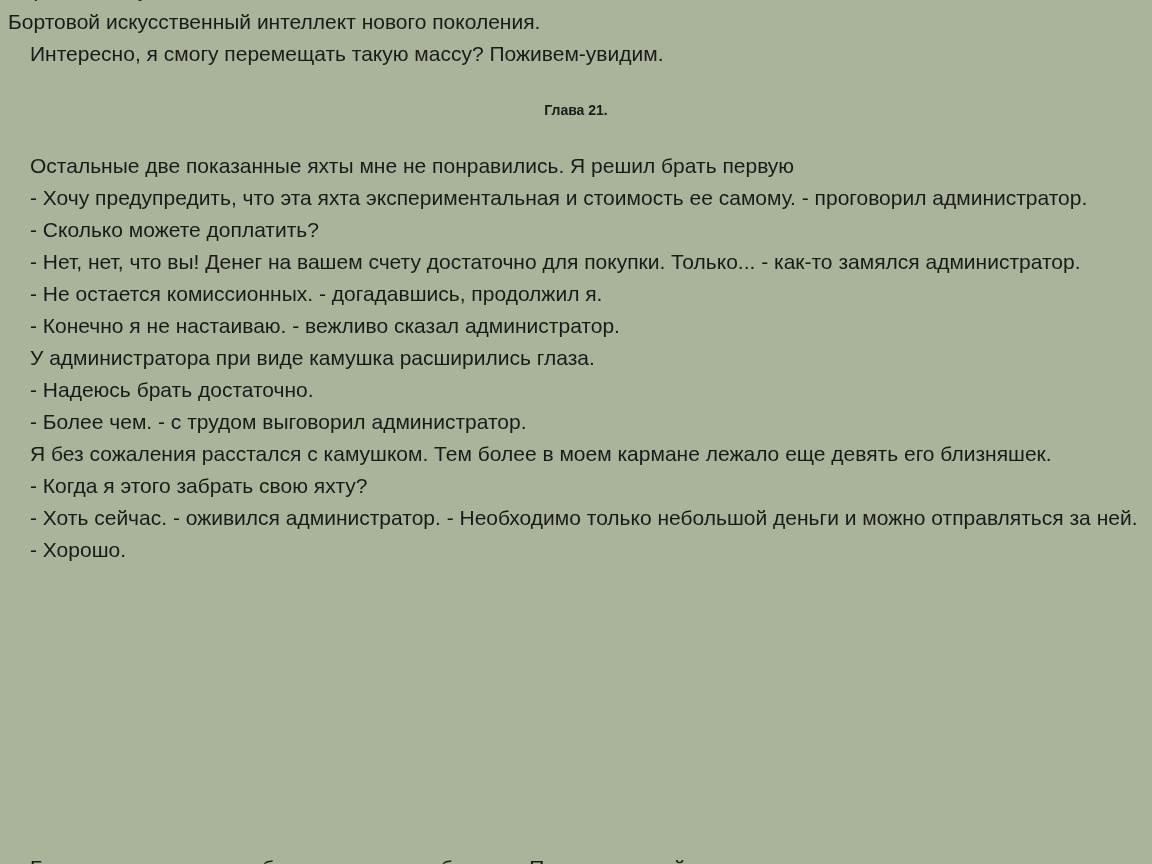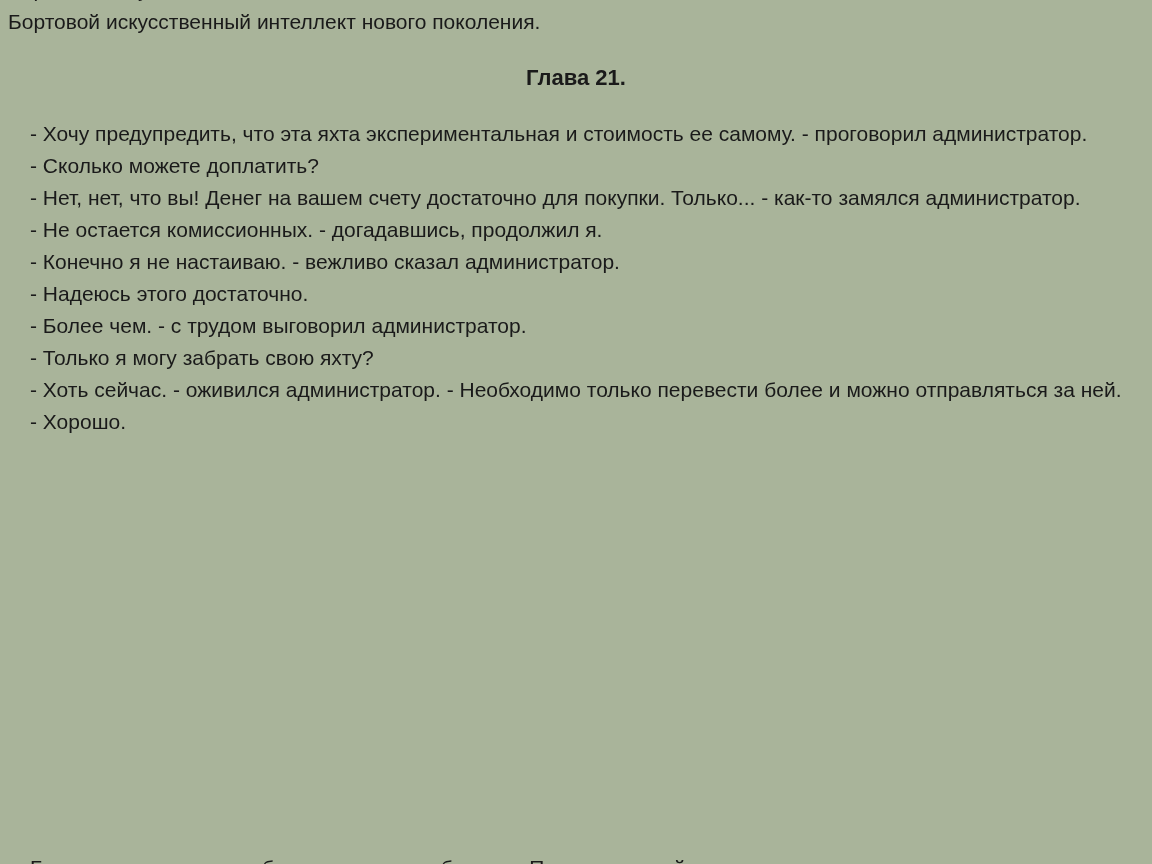--- a/index.html
+++ b/index.html
@@ -43,21 +43,21 @@
     font-size: 21px;
     line-height: 32px;
     text-align: justify;
     text-justify: inter-word;
   }
   .para.indent {
     text-indent: 22px;
   }
   .chapter {
     margin: 0;
-    font-size: 22px;
+    font-size: 14px;
     line-height: 32px;
     text-align: center;
     padding-top: 24px;
     padding-bottom: 24px;
   }
   .bottom-clip {
     position: absolute;
     left: 8px;
     right: 8px;
     bottom: 0;
@@ -73,31 +73,35 @@
 <body>
 
 <div id="reader">
 
   <div class="clipped-top">
     <div class="line">Бортовой искусственный интеллект нового поколения.</div>
   </div>
 
   <p class="para">Бортовой искусственный интеллект нового поколения.</p>
 
+  <p class="para indent">Интересно, я смогу перемещать такую массу? Поживем-увидим.</p>
 
   <h2 class="chapter">Глава 21.</h2>
 
+  <p class="para indent">Остальные две показанные яхты мне не понравились. Я решил брать первую</p>
   <p class="para indent">- Хочу предупредить, что эта яхта экспериментальная и стоимость ее самому. - проговорил администратор.</p>
   <p class="para indent">- Сколько можете доплатить?</p>
   <p class="para indent">- Нет, нет, что вы! Денег на вашем счету достаточно для покупки. Только... - как-то замялся администратор.</p>
   <p class="para indent">- Не остается комиссионных. - догадавшись, продолжил я.</p>
   <p class="para indent">- Конечно я не настаиваю. - вежливо сказал администратор.</p>
-  <p class="para indent">- Надеюсь этого достаточно.</p>
+  <p class="para indent">У администратора при виде камушка расширились глаза.</p>
+  <p class="para indent">- Надеюсь брать достаточно.</p>
   <p class="para indent">- Более чем. - с трудом выговорил администратор.</p>
-  <p class="para indent">- Только я могу забрать свою яхту?</p>
-  <p class="para indent">- Хоть сейчас. - оживился администратор. - Необходимо только перевести более и можно отправляться за ней.</p>
+  <p class="para indent">Я без сожаления расстался с камушком. Тем более в моем кармане лежало еще девять его близняшек.</p>
+  <p class="para indent">- Когда я этого забрать свою яхту?</p>
+  <p class="para indent">- Хоть сейчас. - оживился администратор. - Необходимо только небольшой деньги и можно отправляться за ней.</p>
   <p class="para indent">- Хорошо.</p>
 
   <div class="bottom-clip">
     <p class="para indent">Без лишних слов мы добрались до моего бунгало. Погрузка вещей заняла</p>
   </div>
 
 </div>
 
 </body></html>

